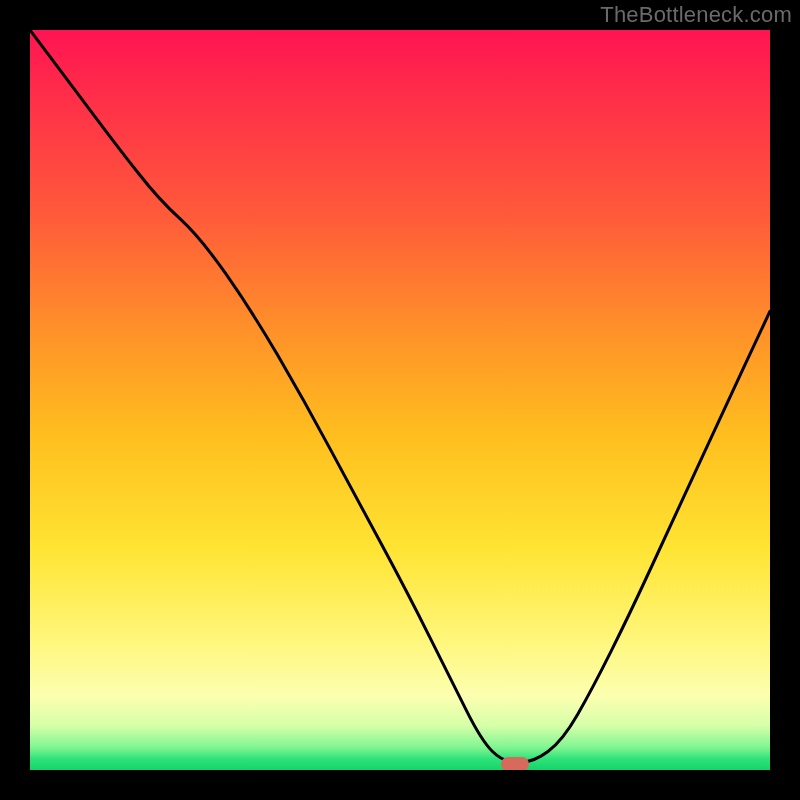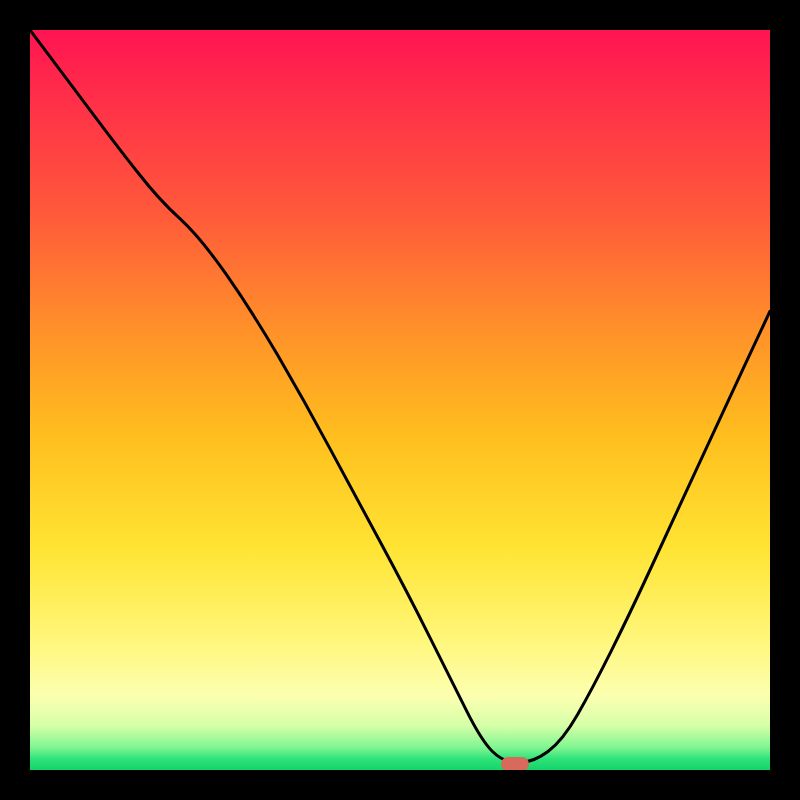--- a/index.html
+++ b/index.html
@@ -70,20 +70,21 @@
     border-radius: 7px;
     background: #d86a5c;
     transform: translate(-50%, -50%);
   }
 </style>
 </head>
 <body>
 
 <div class="frame">
 
+  <div class="watermark">TheBottleneck.com</div>
 
   <div class="plot">
     <div class="gradient"></div>
 
     <svg class="curve" viewBox="0 0 740 740" preserveAspectRatio="none">
       <path id="curve-path" fill="none" stroke="#000" stroke-width="3" stroke-linecap="round" stroke-linejoin="round" d="M 0.0 0.0 Q 0.0 0.0 22.2 29.6 Q 44.4 59.2 66.6 88.8 Q 88.8 118.4 109.2 144.3 Q 129.5 170.2 149.9 188.7 Q 170.2 207.2 196.1 244.2 Q 222.0 281.2 247.9 325.6 Q 273.8 370.0 299.7 418.1 Q 325.6 466.2 351.5 514.3 Q 377.4 562.4 399.6 606.8 Q 421.8 651.2 436.6 680.8 Q 451.4 710.4 462.5 721.5 Q 473.6 732.6 488.4 732.6 Q 503.2 732.6 518.0 721.5 Q 532.8 710.4 547.6 684.5 Q 562.4 658.6 580.9 621.6 Q 599.4 584.6 621.6 536.5 Q 643.8 488.4 666.0 440.3 Q 688.2 392.2 714.1 336.7 L 740.0 281.2"></path>
     </svg>
 
     <div class="marker" id="opt-marker" style="left: 484.7px; top: 734.08px; background: rgb(216, 106, 92);"></div>
   </div>

